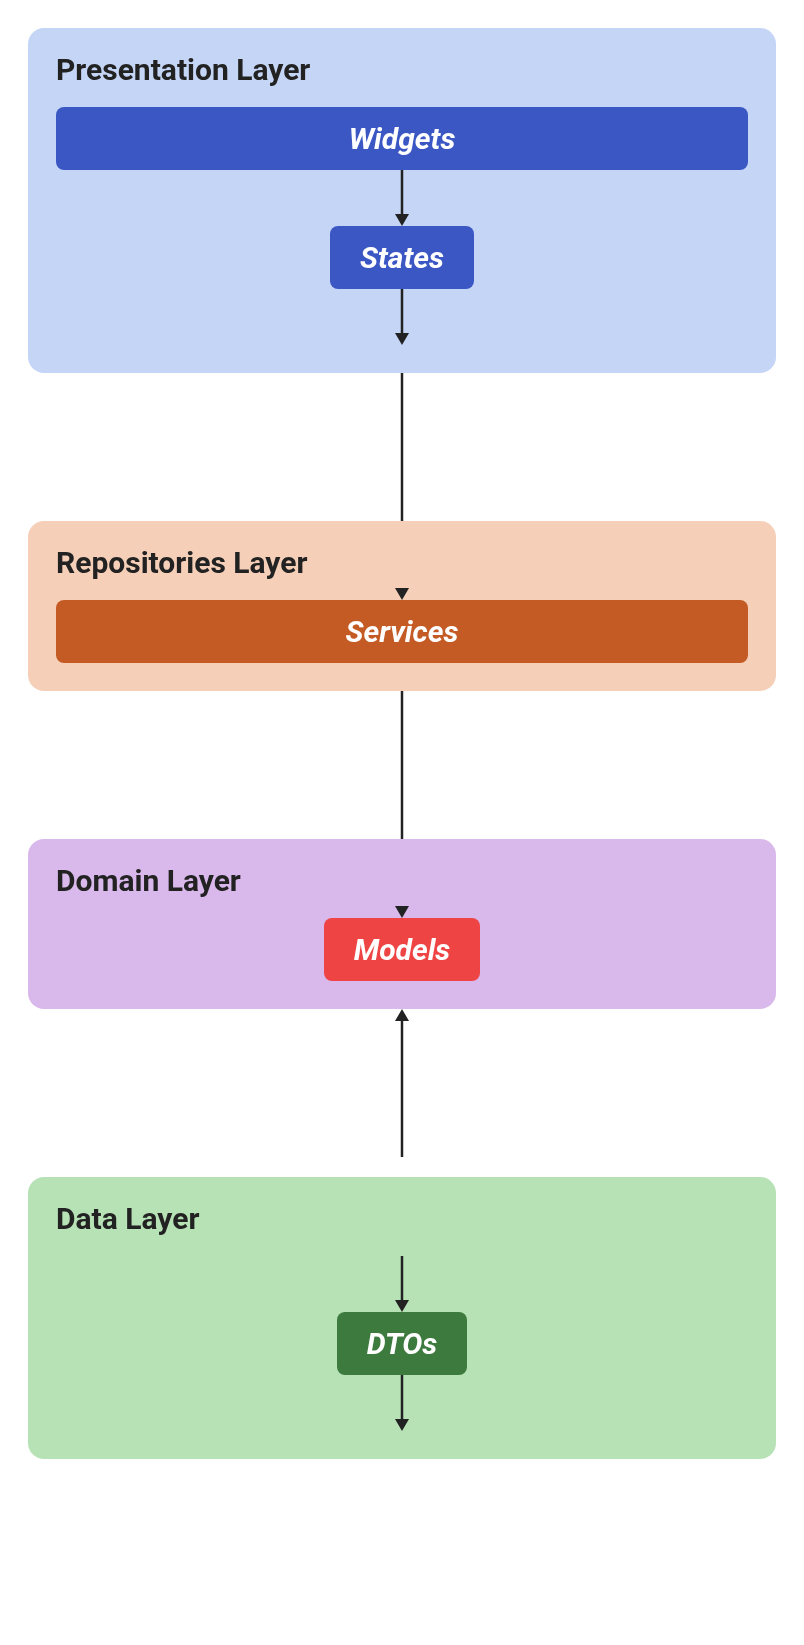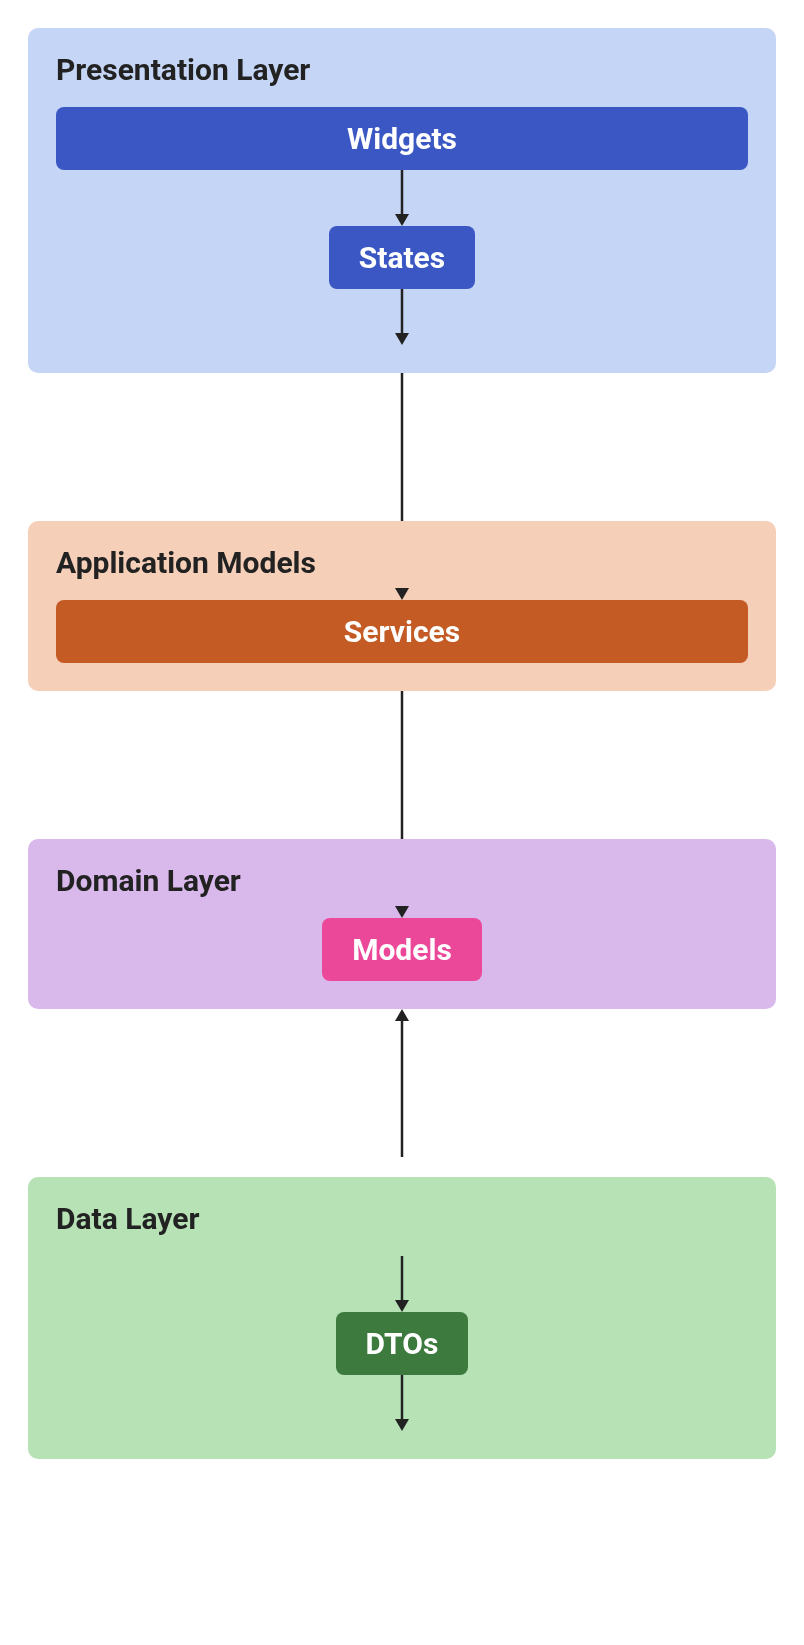--- a/index.html
+++ b/index.html
@@ -5,21 +5,21 @@
   * { box-sizing: border-box; margin: 0; padding: 0; }
   html, body { width: 804px; height: 1645px; }
   body {
     font-family: -apple-system, BlinkMacSystemFont, "Segoe UI", Roboto, "Helvetica Neue", Arial, sans-serif;
     background: #ffffff;
     border-radius: 28px;
     padding: 28px;
     position: relative;
   }
   .layer {
-    border-radius: 10px;
+    border-radius: 16px;
     padding: 24px 28px 28px 28px;
     position: relative;
   }
   .layer-title {
     font-size: 30px;
     font-weight: 700;
     color: #222222;
     margin-bottom: 20px;
     text-align: left;
   }
@@ -32,20 +32,21 @@
   .box {
     border-radius: 8px;
     color: #ffffff;
     font-weight: 700;
     font-size: 30px;
     text-align: center;
     padding: 14px 0;
     display: flex;
     align-items: center;
     justify-content: center;
+    font-style: italic;
   }
   .box.full { width: 100%; }
   .box.small { padding-left: 30px; padding-right: 30px; }
   .arrow-slot {
     height: 56px;
     width: 100%;
     display: flex;
     align-items: center;
     justify-content: center;
     position: relative;
@@ -59,21 +60,21 @@
     position: relative;
   }
   
   .presentation { background: #c5d5f5; }
   .application  { background: #f5cfb8; }
   .domain       { background: #d9b8eb; }
   .data         { background: #b6e2b6; margin-top: 20px; }
   
   .blue-box   { background: #3a57c4; }
   .orange-box { background: #c45a24; text-align: right; }
-  .purple-box { background: #ec4899; }
+  .purple-box { background: #ef4444; }
   .green-box  { background: #3d7a3d; }
   
   .arrowhead { fill: #222; }
   .arrowline { stroke: #222; stroke-width: 2.5; }
 </style>
 </head>
 <body>
 
 <div class="layer presentation">
   <div class="layer-title">Presentation Layer</div>
@@ -95,21 +96,21 @@
   </div>
 </div>
 
 <div class="gap-arrow" style="height:148px">
   <svg width="20" height="148">
       <line class="arrowline" x1="10" y1="0" x2="10" y2="148"></line>
     </svg>
 </div>
 
 <div class="layer application">
-  <div class="layer-title">Application Models</div>
+  <div class="layer-title">Repositories Layer</div>
   <div class="inner-boxes">
     <div style="width:100%; display:flex; justify-content:center; position:relative;">
       <svg width="20" height="12" style="position:absolute; top:-12px;">
           <polygon class="arrowhead" points="10,12 3,0 17,0"></polygon>
         </svg>
     </div>
     <div class="box full orange-box">Services</div>
   </div>
 </div>
 

